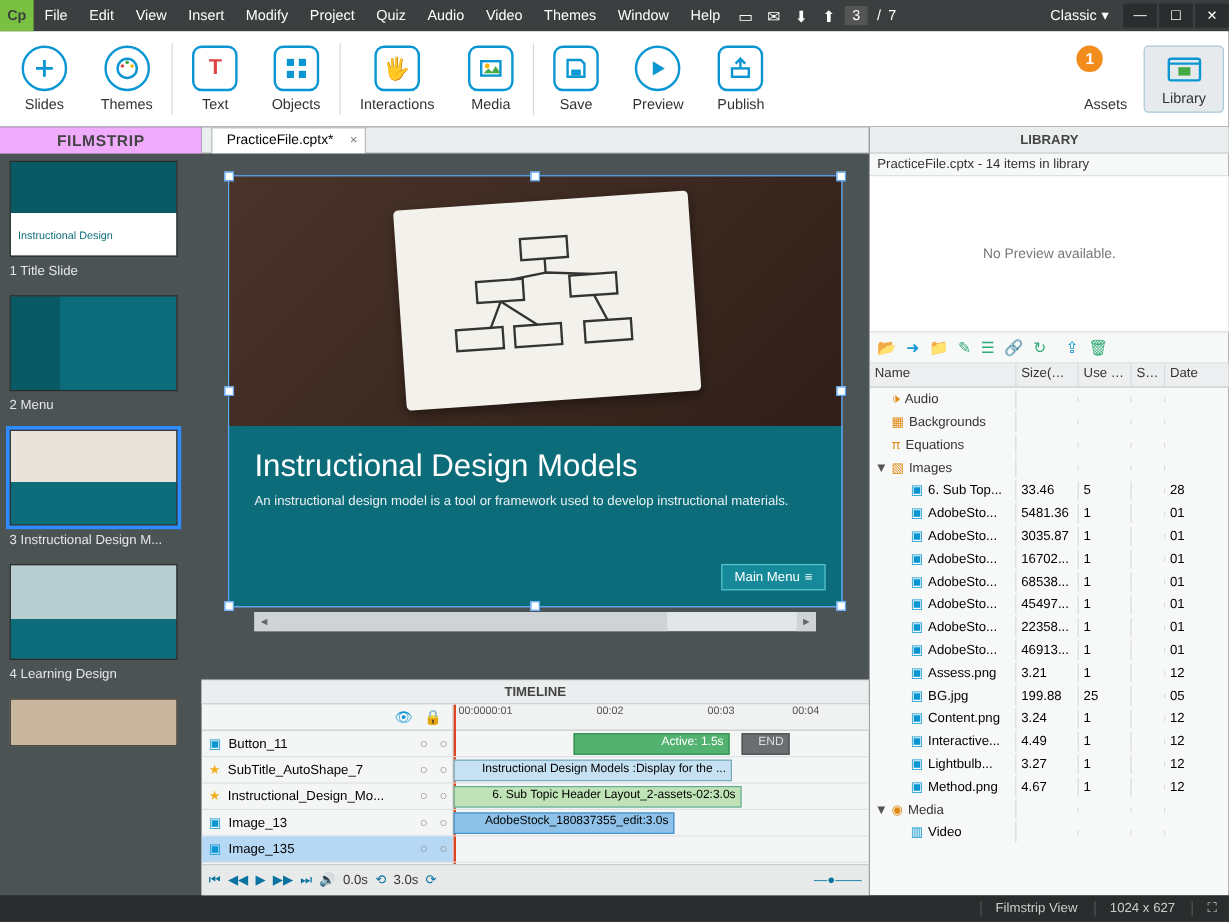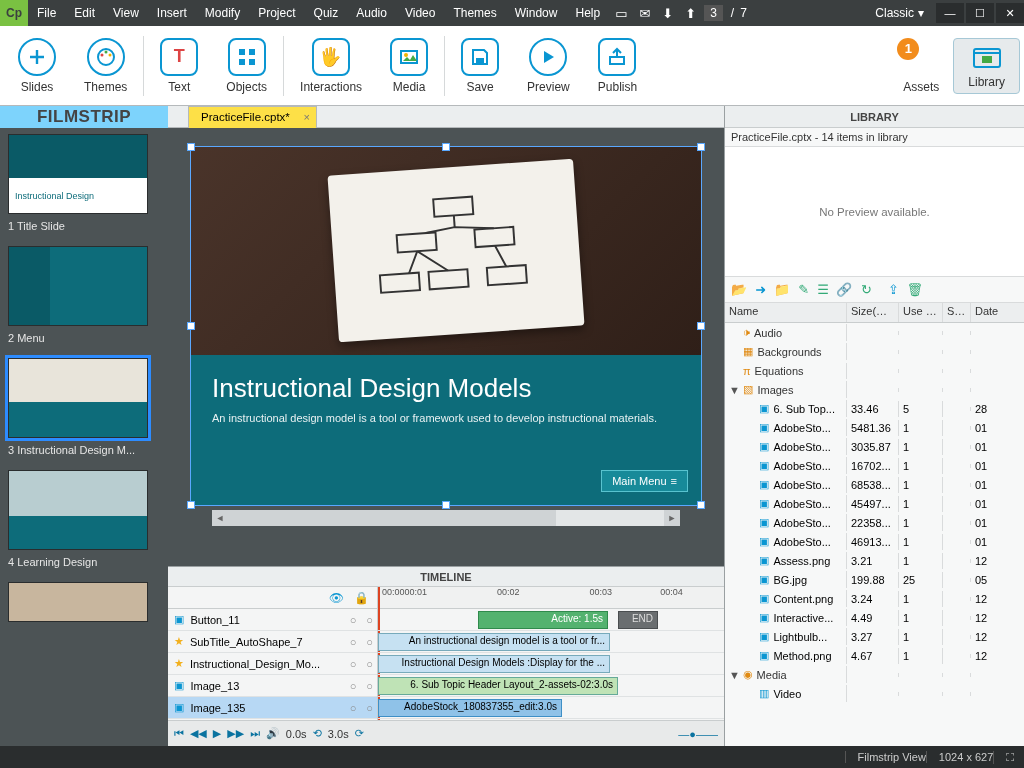--- a/index.html
+++ b/index.html
@@ -24,31 +24,31 @@
 .ribbon .ico.sq { border-radius:8px; }
 .ribbon .spacer { flex:1; }
 .ribbon .badge { position:absolute; top:4px; left:8px; width:22px;height:22px;border-radius:50%;background:#f28c1c;color:#fff;display:flex;align-items:center;justify-content:center;font-weight:700;font-size:13px;}
 .ribbon .lib-active { background:#e6eaec; border:1px solid #a6c8d6; border-radius:4px; }
 
 
 .workspace { display:flex; height:calc(768px - 26px - 80px - 22px); }
 
 
 .filmstrip { width:168px; background:#4c5355; display:flex; flex-direction:column; }
-.filmstrip .hdr { height:22px; background:#7dd3fc; color:#444; font-size:17px; font-weight:700; display:flex;align-items:center;justify-content:center; letter-spacing:.5px;}
+.filmstrip .hdr { height:22px; background:#f0abfc; color:#444; font-size:13px; font-weight:700; display:flex;align-items:center;justify-content:center; letter-spacing:.5px;}
 .filmstrip .body { flex:1; overflow-y:auto; padding:6px 8px; }
 .thumb { margin-bottom:14px; }
 .thumb .img { width:140px; height:80px; background:#0d6c7a; border:1px solid #2a2d2e; position:relative; overflow:hidden;}
 .thumb.selected .img { outline:3px solid #2d8cff; }
 .thumb .lbl { color:#e6e6e6; font-size:11px; margin-top:6px; white-space:nowrap; overflow:hidden; text-overflow:ellipsis; }
 
 
 .centercol { flex:1; display:flex; flex-direction:column; background:#4c5355; }
 .tabbar { height:22px; background:#ebeeef; display:flex; align-items:center; border-bottom:1px solid #b5b9bb;}
-.tabbar .tab { height:22px; background:#fde047; border:1px solid #b5b9bb; border-bottom:none; padding:0 26px 0 12px; font-size:11.5px; display:flex; align-items:center; position:relative; margin-left:20px;}
+.tabbar .tab { height:22px; background:#ffffff; border:1px solid #b5b9bb; border-bottom:none; padding:0 26px 0 12px; font-size:11.5px; display:flex; align-items:center; position:relative; margin-left:8px;}
 .tabbar .tab .close { position:absolute; right:6px; font-size:11px; color:#777;}
 .stage-wrap { flex:1; background:#4c5355; padding:18px 22px 4px; position:relative; overflow:hidden;}
 .stage { width:100%; height:360px; background:#fff; position:relative; }
 .stage .photo { height:58%; background:linear-gradient(135deg,#4a342a,#2f1f18); position:relative; overflow:hidden;}
 .stage .notebook { position:absolute; left:28%; top:10%; width:48%; height:80%; background:#f3f1eb; border-radius:4px; transform:rotate(-4deg); box-shadow:0 4px 10px rgba(0,0,0,.4); display:flex;align-items:center;justify-content:center;}
 .stage .notebook svg { width:80%; height:70%; }
 .stage .lower { height:42%; background:#0d6c7a; color:#fff; padding:18px 22px; position:relative;}
 .stage .lower h1 { font-size:26px; font-weight:400; }
 .stage .lower p { font-size:11px; margin-top:8px; opacity:.9;}
 .stage .lower .menu-btn { position:absolute; right:14px; bottom:14px; background:#178a99; border:1px solid #59c3cf; padding:4px 10px; font-size:11px; display:flex; align-items:center; gap:4px;}
@@ -92,21 +92,21 @@
 .c-name{width:122px;} .c-size{width:52px;} .c-use{width:44px;} .c-st{width:28px;} .c-date{flex:1; border-right:none !important;}
 .library .tree { flex:1; overflow-y:auto; }
 .lib-row { height:19px; display:flex; align-items:center; font-size:11px;}
 .lib-row.folder > .c-name{ display:flex; gap:4px; align-items:center; color:#333;}
 .lib-row.item > .c-name{ padding-left:34px; display:flex; gap:4px; align-items:center;}
 .lib-row .tw{width:10px;display:inline-block;color:#555;}
 .lib-row .fico{color:#0a96d2;}
 .lib-row .mico{color:#e08a12;}
 
 
-.statusbar { height:22px; background:#2a2d2e; color:#ccc; font-size:11px; display:flex; align-items:center; justify-content:flex-end; padding:0 10px;}
+.statusbar { height:22px; background:#2a2d2e; color:#ccc; font-size:11px; display:flex; align-items:center; justify-content:flex-end; gap:14px; padding:0 10px;}
 .statusbar .cell{border-left:1px solid #555; padding-left:12px;}
 
 
 .thumb .img.t1{background:linear-gradient(180deg,#0a5a66 55%,#fff 55%);} 
 .thumb .img.t1::after{content:"Instructional Design"; position:absolute;bottom:12px;left:6px;font-size:9px;color:#0d6c7a;}
 .thumb .img.t2{background:linear-gradient(90deg,#0a5a66 30%,#0d6c7a 30%);} 
 .thumb .img.t3{background:linear-gradient(180deg,#e8e4da 55%,#0d6c7a 55%);} 
 .thumb .img.t4{background:linear-gradient(180deg,#b8cdd0 58%,#0d6c7a 58%);} 
 
 svg{display:block;}
@@ -382,23 +382,20 @@
             <span style="">00:01</span>
             <span style="margin-left:70px">00:02</span>
             <span style="margin-left:70px">00:03</span>
             <span style="margin-left:48px">00:04</span>
           </div>
           <div class="track-row">
               <div class="clip active" style="left:100px;width:130px">Active: 1.5s</div>
               <div class="clip end" style="left:240px;width:40px">END</div>
             </div>
           <div class="track-row">
-              <div class="clip blue" style="left:0;width:232px">An instructional design model is a tool or fr...</div>
-            </div>
-          <div class="track-row">
               <div class="clip blue" style="left:0;width:232px">Instructional Design Models :Display for the ...</div>
             </div>
           <div class="track-row">
               <div class="clip" style="left:0;width:240px">6. Sub Topic Header Layout_2-assets-02:3.0s</div>
             </div>
           <div class="track-row">
               <div class="clip sel" style="left:0;width:184px">AdobeStock_180837355_edit:3.0s</div>
             </div>
           <div class="track-row"></div>
         </div>

